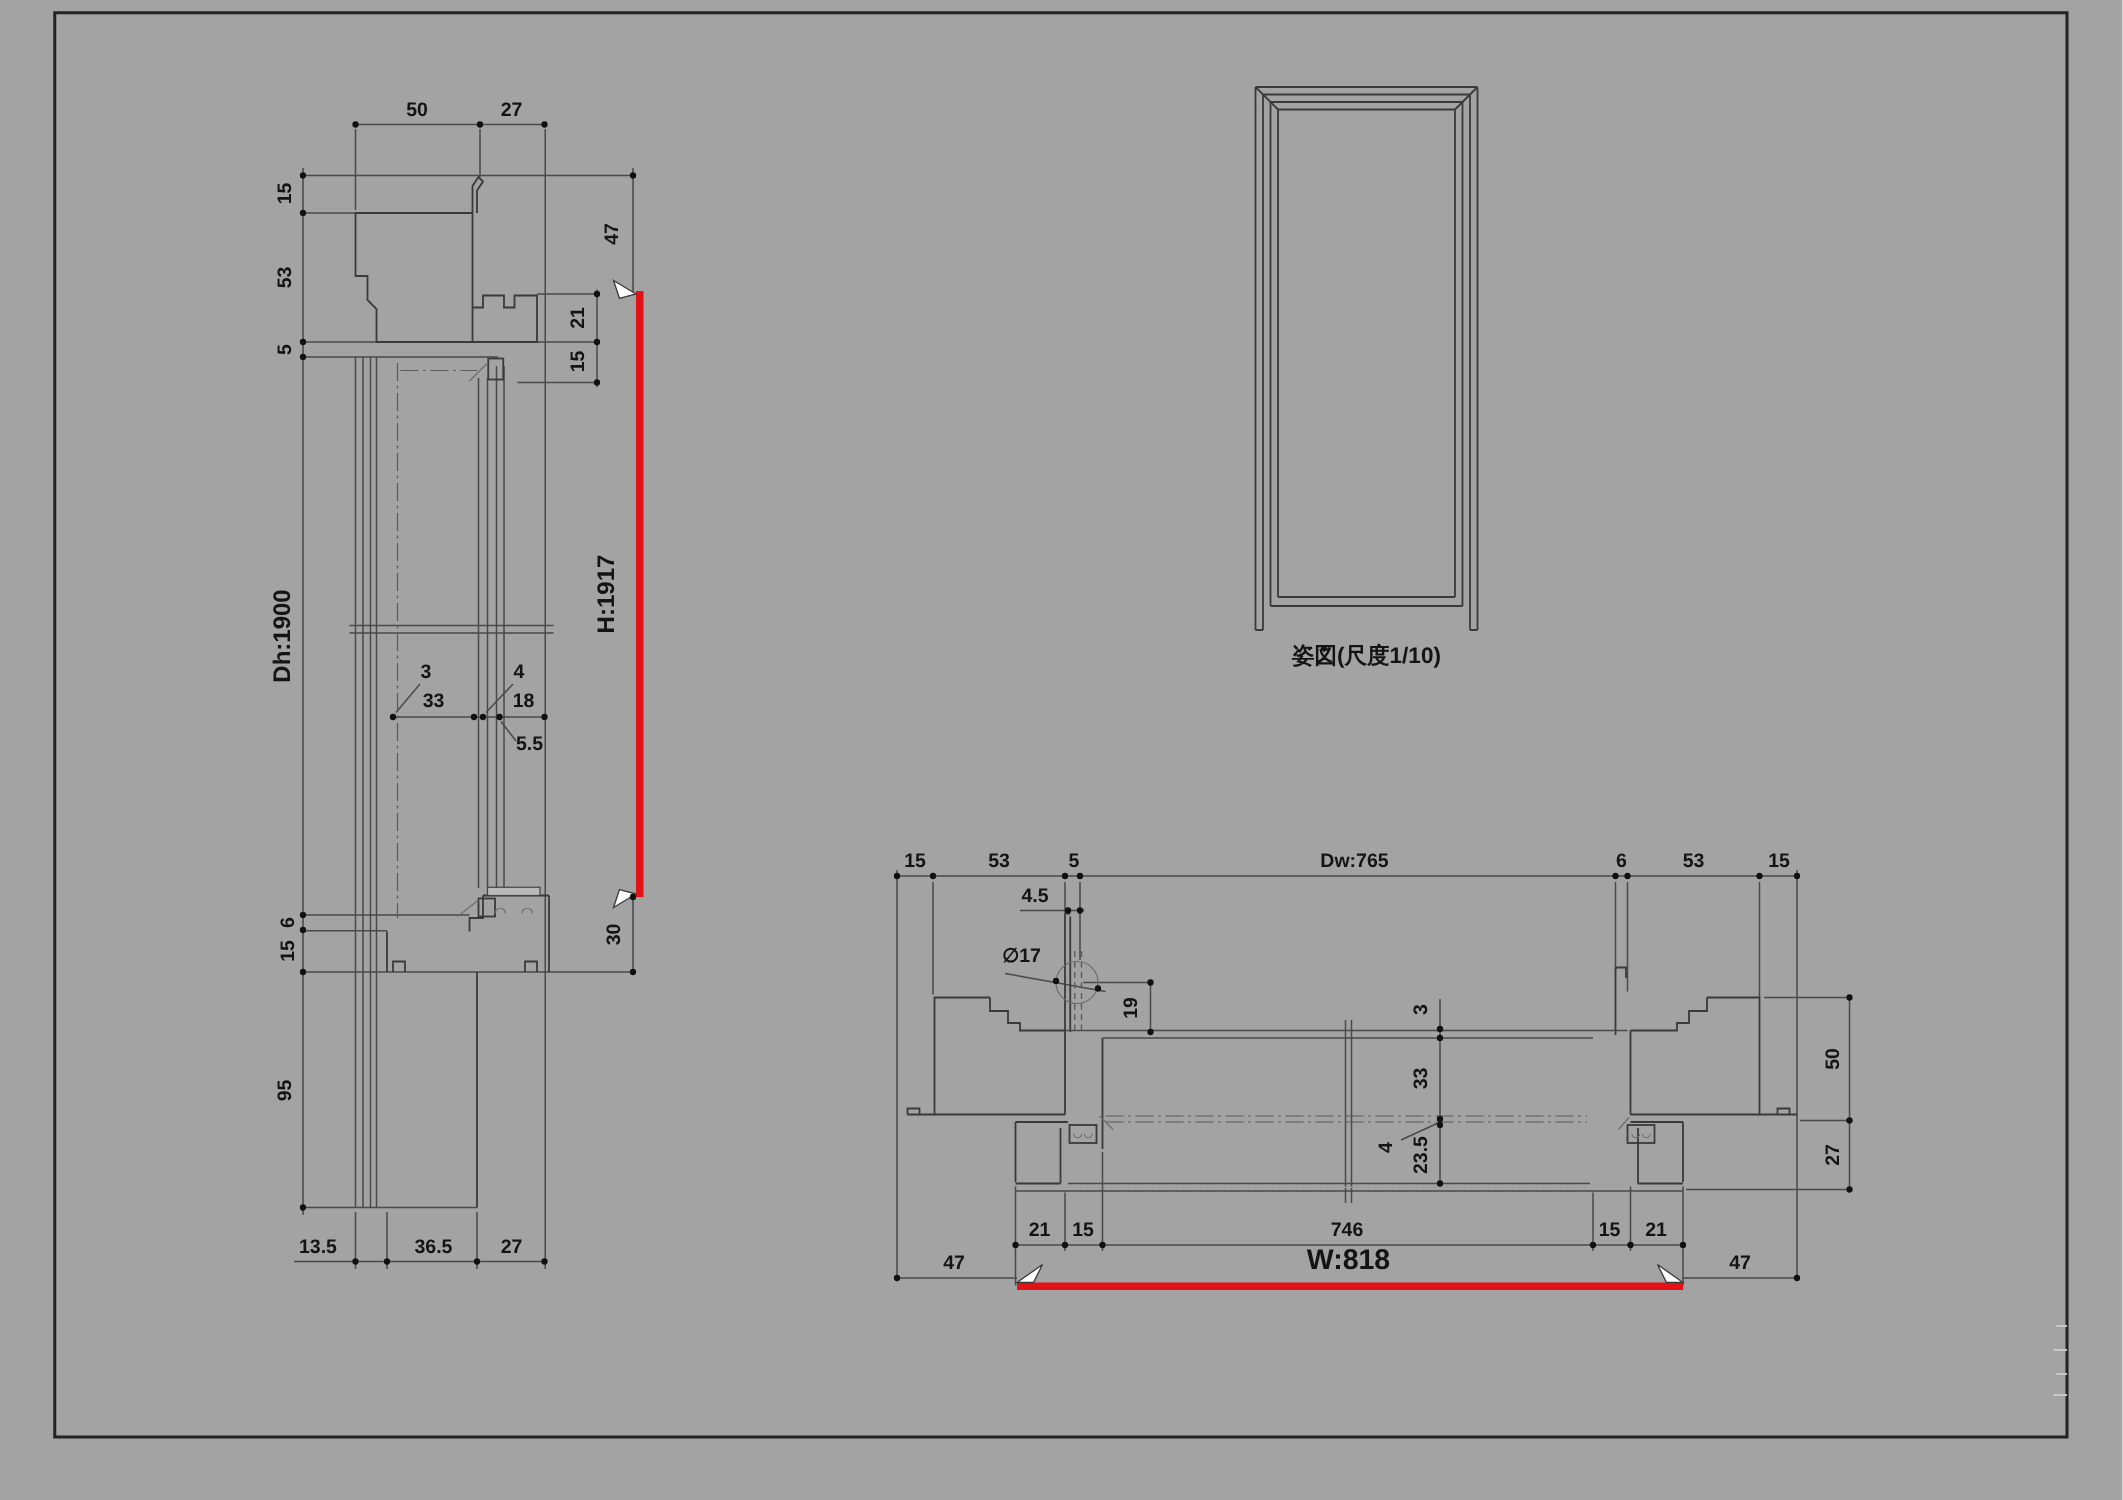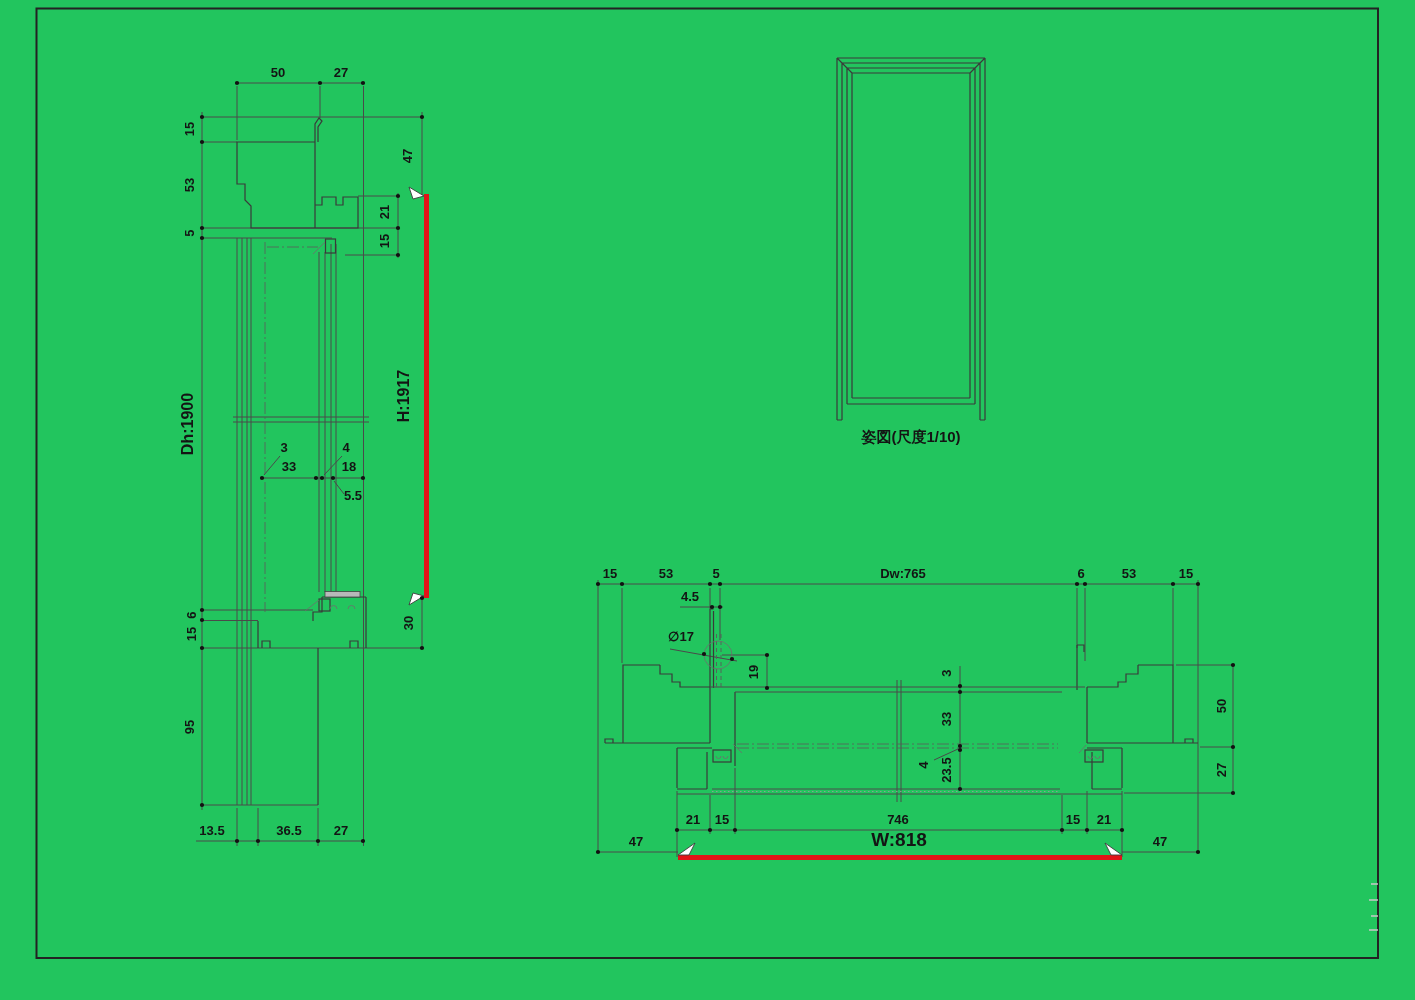--- a/index.html
+++ b/index.html
@@ -1,16 +1,16 @@
 <!DOCTYPE html>
 <html><head>
 <meta charset="utf-8">
 <style>
   html,body{margin:0;padding:0;background:#fff;}
-  .stage{position:relative;width:1415px;height:1000px;background:#22c55e;overflow:hidden;
+  .stage{position:relative;width:1415px;height:1000px;background:#a3a3a3;overflow:hidden;
          font-family:"Liberation Sans",sans-serif;}
   svg{display:block}
   svg text{fill:#141414;font-weight:bold;font-family:"Liberation Sans",sans-serif;}
   text.dim{font-size:13px;}
   text.big{font-size:16px;}
   text.huge{font-size:19px;}
   text.cap{font-size:15px;}
   .ln{stroke:#4a4a4a;stroke-width:1;fill:none;}
   .pf{stroke:#3a3a3a;stroke-width:1.2;fill:none;}
   .thin{stroke:#6d6d6d;stroke-width:0.8;fill:none;}

